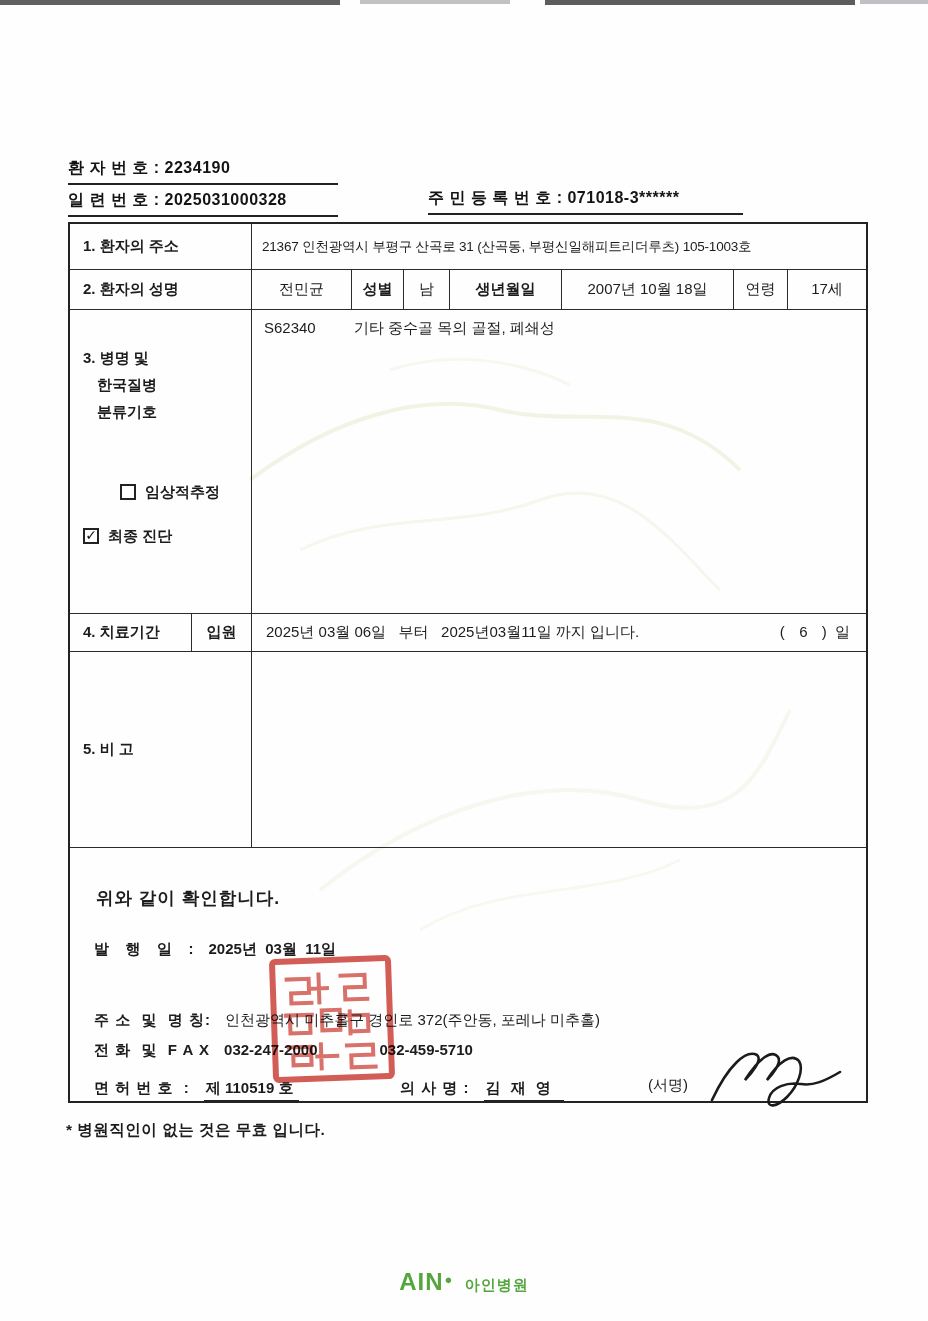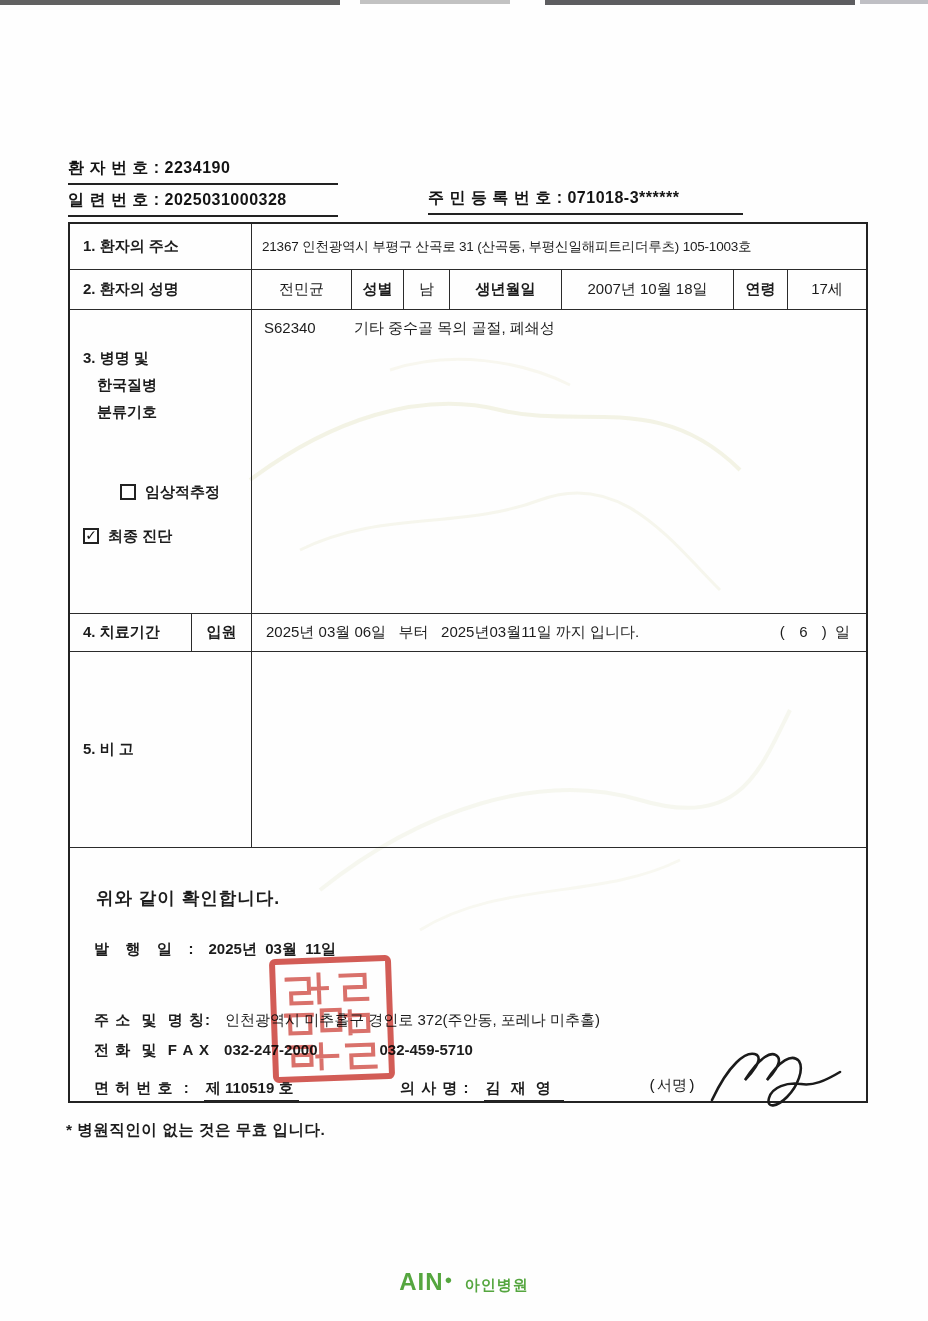--- a/index.html
+++ b/index.html
@@ -82,21 +82,21 @@
   #fIssue   { top:92px;  left:24px; font-weight:bold; }
   #fInst    { top:120px; left:24px; }
   #fInst .fval { font-size:22px; font-weight:bold; letter-spacing:2px; margin-left:18px; }
   #fAddr    { top:163px; left:24px; }
   #fPhone   { top:193px; left:24px; font-weight:bold; }
   #fPhone .fax { margin-left:62px; }
   #fLicense { top:231px; left:24px; font-weight:bold; }
   #fLicense .fval { border-bottom:1.5px solid #222; padding:0 6px 2px 2px; }
   #fDoctor  { top:231px; left:330px; font-weight:bold; }
   #fDoctor .fval { border-bottom:1.5px solid #222; padding:0 10px 2px 2px; letter-spacing:3px; }
-  #fSign    { top:228px; left:578px; font-size:15px;font-family:Liberation Mono, monospace; }
+  #fSign    { top:228px; left:578px; font-size:15px; }
   .signature { position:absolute; top:188px; left:638px; }
 
   
   .stamp {
     position:absolute; top:108px; left:200px; width:124px; height:126px;
     transform:rotate(-2deg); mix-blend-mode:multiply; opacity:.88;
   }
 
   
   .note { position:absolute; top:1120px; left:66px; font-size:15.5px; font-weight:bold; letter-spacing:.5px; }
@@ -150,21 +150,21 @@
       <div class="content" data-bind="table.row1.value">21367 인천광역시 부평구 산곡로 31 (산곡동, 부평신일해피트리더루츠) 105-1003호</div>
     </div>
 
     <div class="trow row2">
       <div class="label-cell" style="border-right:1.5px solid #2b2b2b;" data-bind="table.row2.label">2. 환자의 성명</div>
       <div class="c" style="width:100px;" data-bind="table.row2.name">전민균</div>
       <div class="c" style="width:52px;font-weight:bold;" data-bind="table.row2.gender_label">성별</div>
       <div class="c" style="width:46px;" data-bind="table.row2.gender">남</div>
       <div class="c" style="width:112px;font-weight:bold;" data-bind="table.row2.birth_label">생년월일</div>
       <div class="c" style="width:172px;" data-bind="table.row2.birth">2007년 10월 18일</div>
-      <div class="c" style="width:54px;font-weight:bold;" data-bind="table.row2.age_label">연령</div>
+      <div class="c" style="width:54px;font-weight:normal;" data-bind="table.row2.age_label">연령</div>
       <div class="c" style="flex:1;" data-bind="table.row2.age">17세</div>
     </div>
 
     <div class="trow row3">
       <div class="label-cell">
         <div data-bind="table.row3.label_line1">3. 병명 및</div>
         <div class="lbl2" data-bind="table.row3.label_line2">한국질병</div>
         <div class="lbl2" data-bind="table.row3.label_line3">분류기호</div>
         <div class="cbitem" style="top:168px;padding-left:37px;">
           <span class="cb" data-bind="table.row3.checkbox1_checked"></span>

